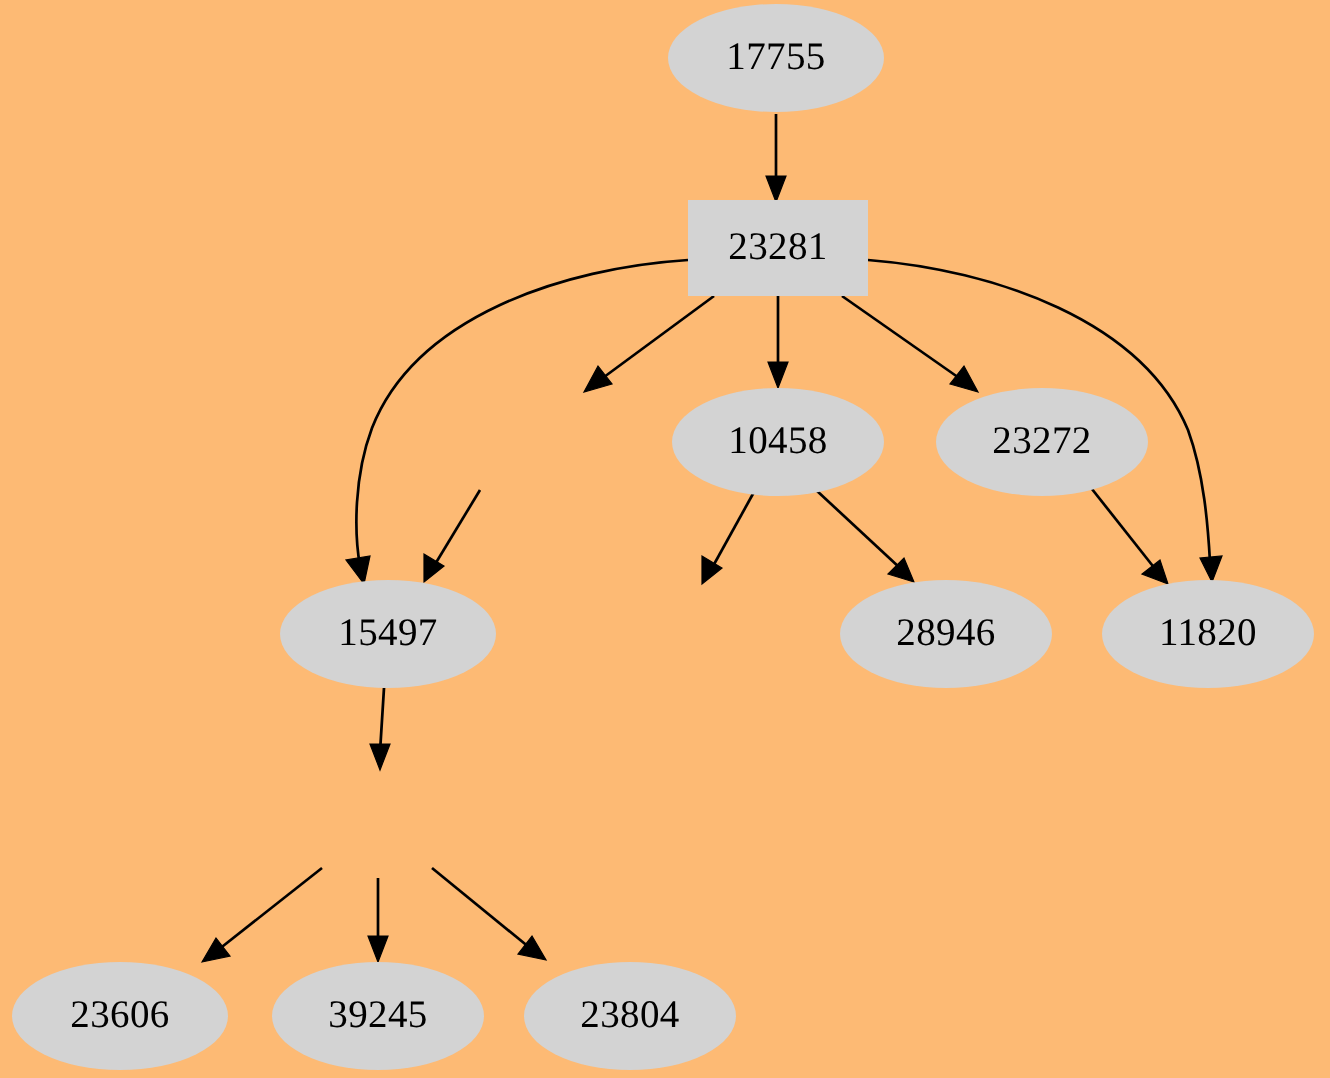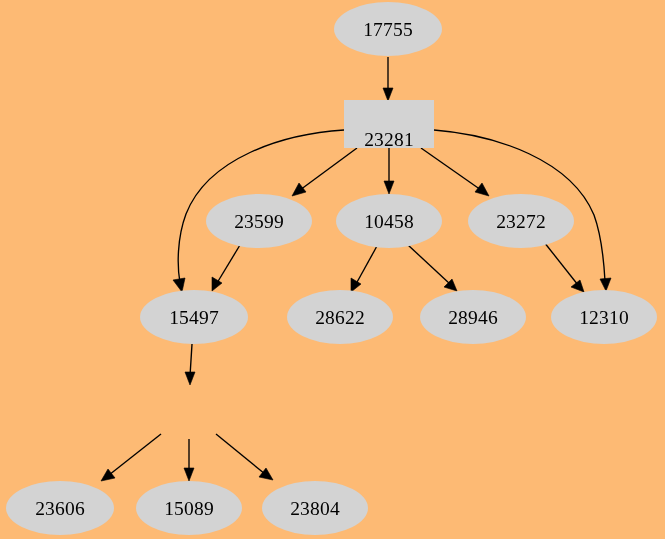--- a/index.html
+++ b/index.html
@@ -136,58 +136,52 @@
       <path class="edge-path" d="M216,434 L265,474"></path>
       <polygon class="arrow-head" points="273,480 259,477 266,468"></polygon>
     </g>
 
   </svg>
 
   <div class="node ellipse" style="left:334px; top:2px; width:108px; height:54px; background:#d3d3d3;">
     <span class="node-label">17755</span>
   </div>
 
-  <div class="node box" style="left:344px; top:100px; width:90px; height:48px; background:#d3d3d3;align-items:flex-end;">
+  <div class="node box" style="left:344px; top:100px; width:90px; height:48px; background:#d3d3d3;">
     <span class="node-label">23281</span>
   </div>
 
-  <div class="node ellipse" style="left:206px; top:194px; width:106px; height:54px; background:#d3d3d3;">
-    <span class="node-label">23599</span>
-  </div>
 
   <div class="node ellipse" style="left:336px; top:194px; width:106px; height:54px; background:#d3d3d3;">
     <span class="node-label">10458</span>
   </div>
 
   <div class="node ellipse" style="left:468px; top:194px; width:106px; height:54px; background:#d3d3d3;">
     <span class="node-label">23272</span>
   </div>
 
   <div class="node ellipse" style="left:140px; top:290px; width:108px; height:54px; background:#d3d3d3;">
     <span class="node-label">15497</span>
   </div>
 
-  <div class="node ellipse" style="left:287px; top:290px; width:106px; height:54px; background:#d3d3d3;">
-    <span class="node-label">28622</span>
-  </div>
 
   <div class="node ellipse" style="left:420px; top:290px; width:106px; height:54px; background:#d3d3d3;">
     <span class="node-label">28946</span>
   </div>
 
   <div class="node ellipse" style="left:551px; top:290px; width:106px; height:54px; background:#d3d3d3;">
-    <span class="node-label">12310</span>
+    <span class="node-label">11820</span>
   </div>
 
 
   <div class="node ellipse" style="left:6px; top:481px; width:108px; height:54px; background:#d3d3d3;">
     <span class="node-label">23606</span>
   </div>
 
   <div class="node ellipse" style="left:136px; top:481px; width:106px; height:54px; background:#d3d3d3;">
-    <span class="node-label">15089</span>
+    <span class="node-label">39245</span>
   </div>
 
   <div class="node ellipse" style="left:262px; top:481px; width:106px; height:54px; background:#d3d3d3;">
     <span class="node-label">23804</span>
   </div>
 
 </div>
 
 </body></html>

